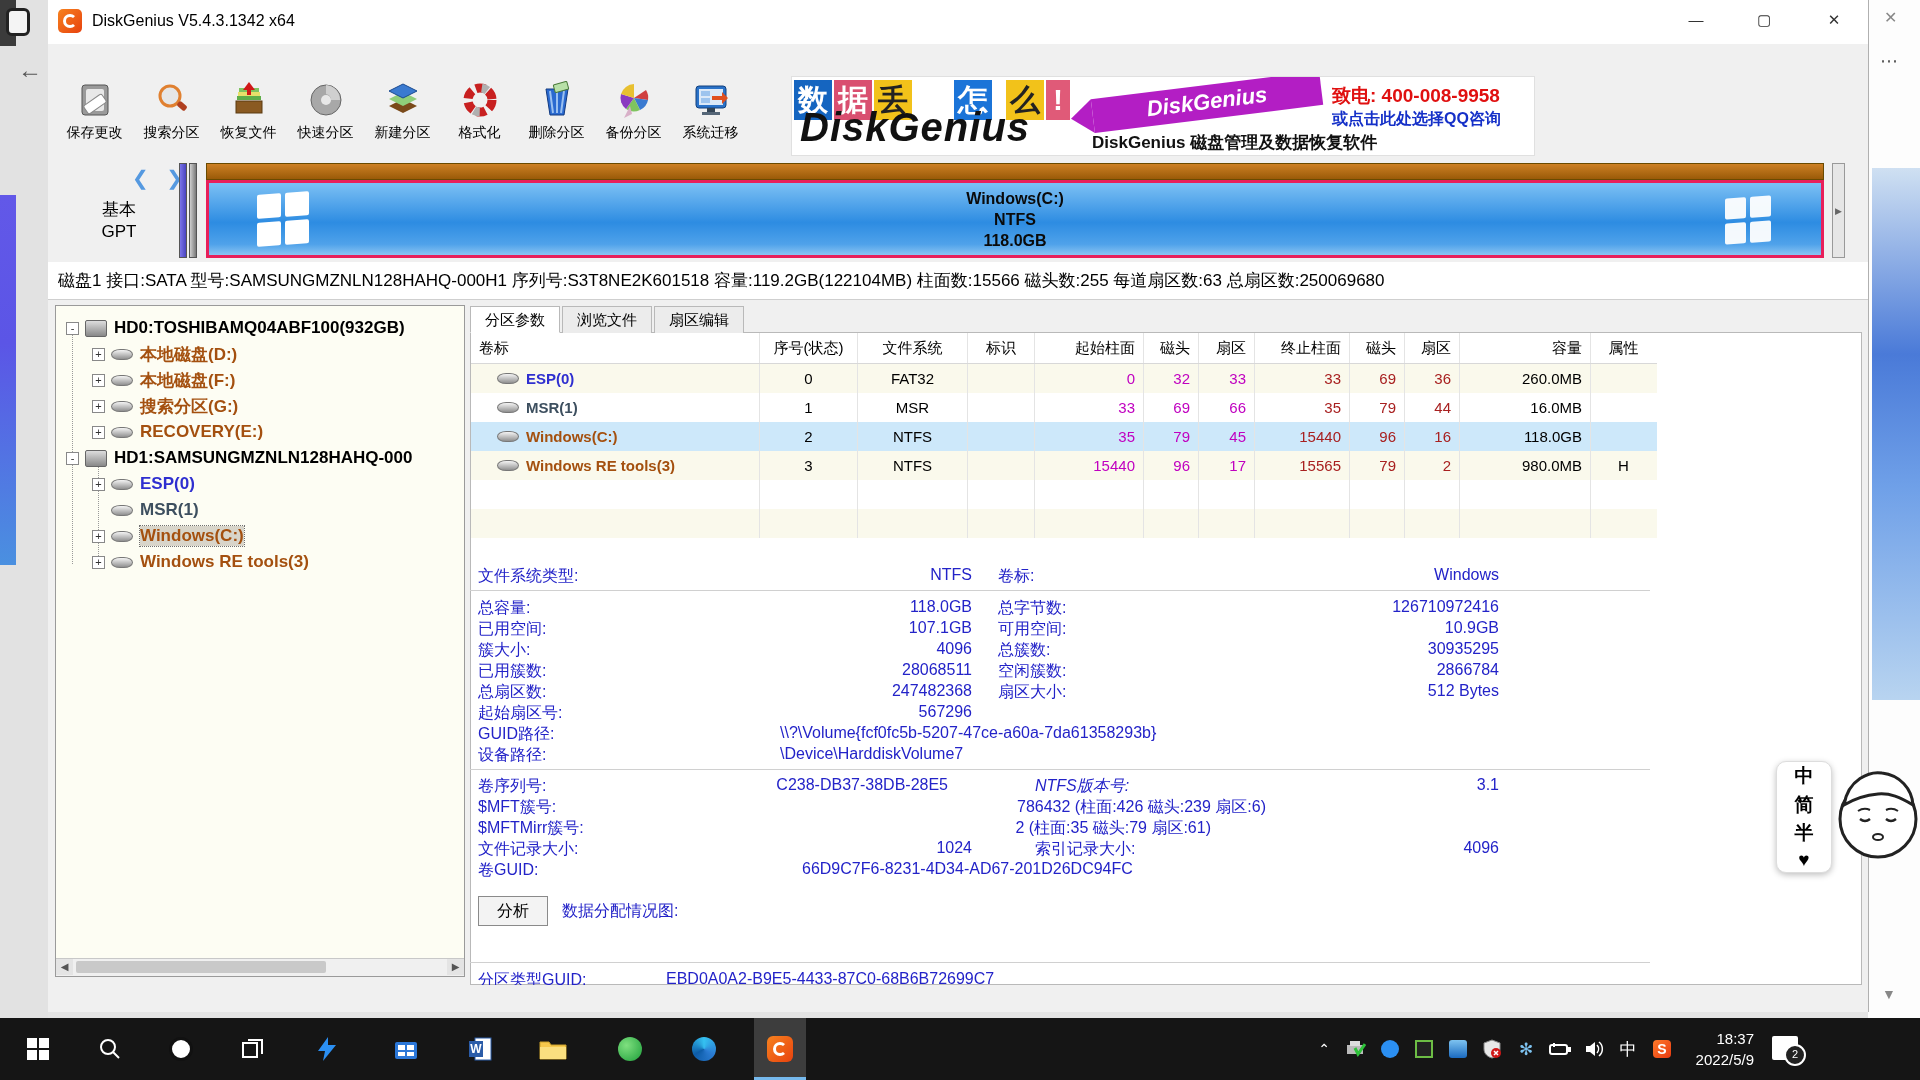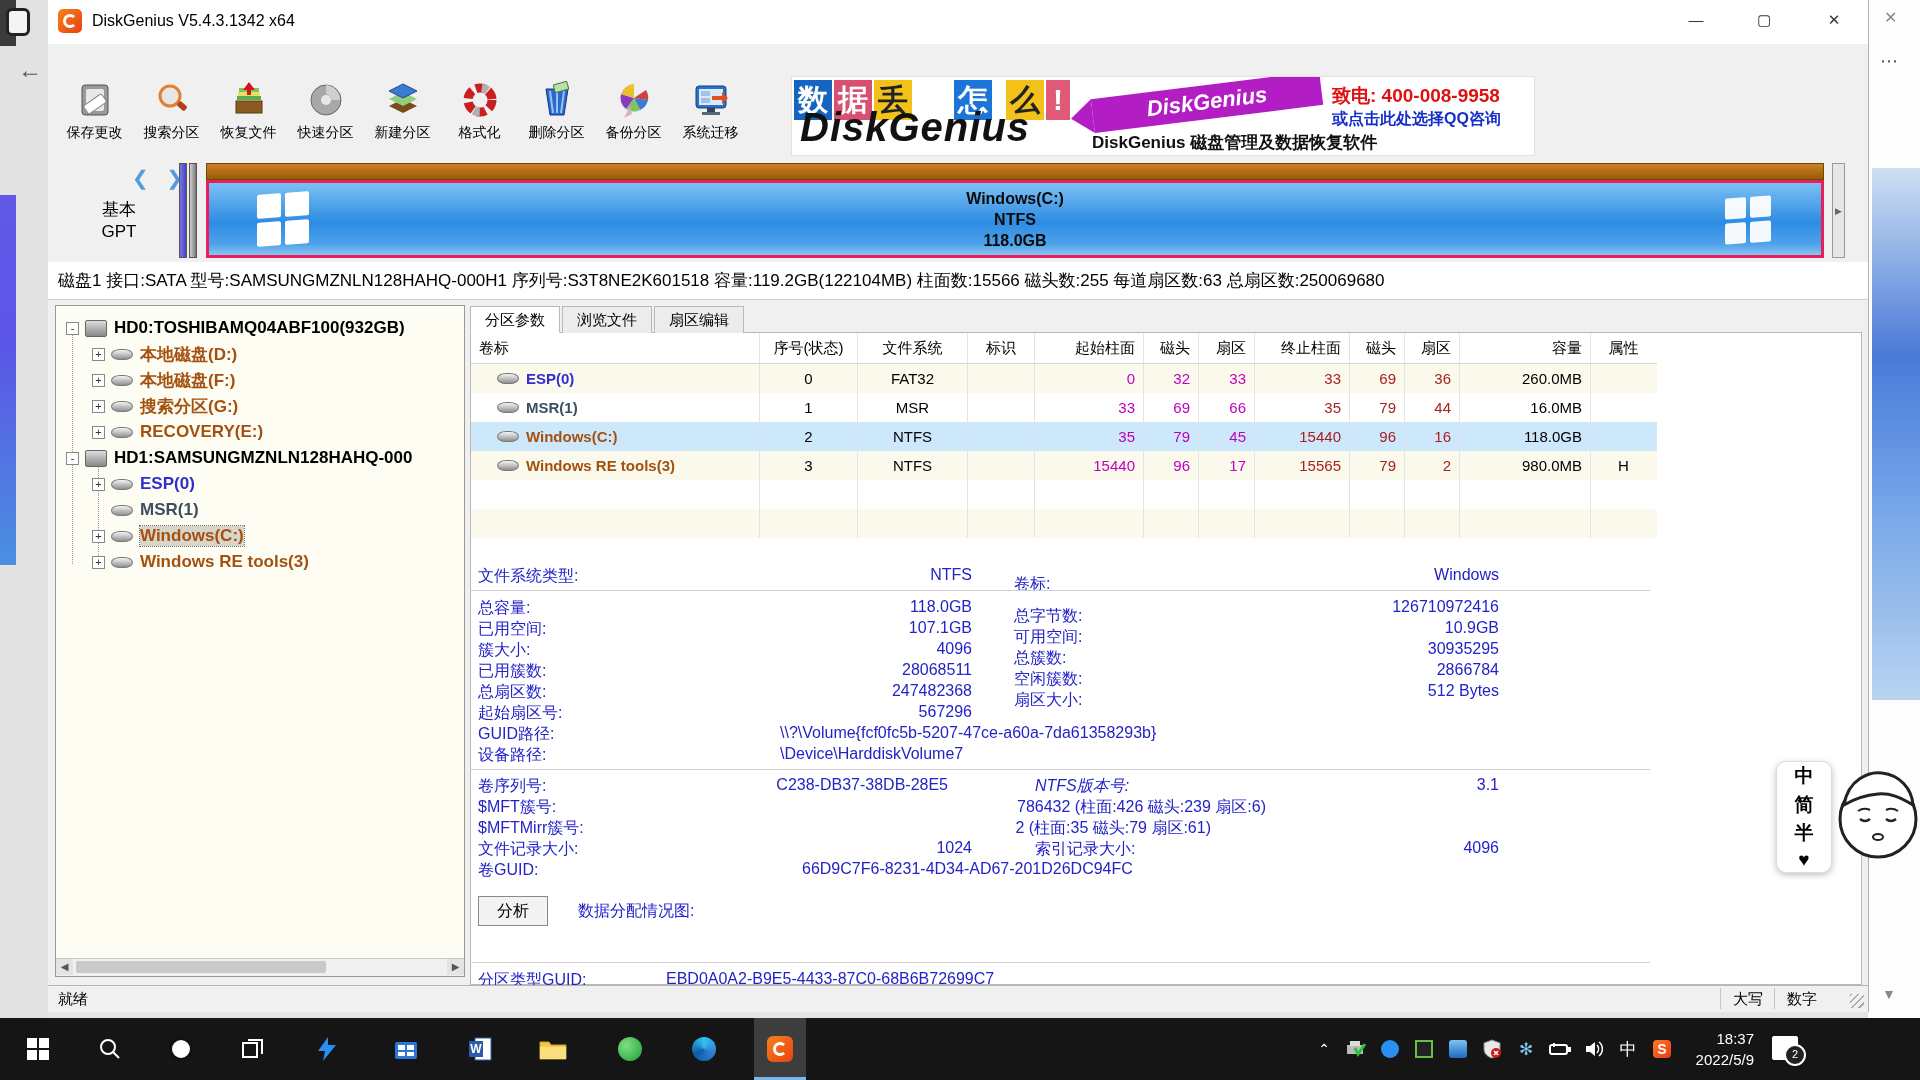--- a/index.html
+++ b/index.html
@@ -120,27 +120,27 @@
   .hrow .cw0{padding-left:8px;justify-content:flex-start;}
   .hrow .cw4,.hrow .cw7,.hrow .cw10{justify-content:flex-end;}
   .r-cream{background:#faf9ec;} .r-white{background:#fff;} .r-sel{background:#cde8fa;}
   .pname{font-weight:bold;display:flex;align-items:center;}
   .pname .tpart{margin-left:18px;}
   .v-start{color:#c000c0;} .v-end{color:#a82020;}
 
   
   #details{left:470px;top:560px;width:1391px;height:425px;overflow:hidden;font-size:16px;color:#2323c8;}
   #details .dk{position:absolute;left:8px;white-space:nowrap;}
-  #details .dk2{position:absolute;left:544px;white-space:nowrap;margin-top:8px;}
+  #details .dk2{position:absolute;left:528px;white-space:nowrap;}
   #details .dvl{position:absolute;right:889px;white-space:nowrap;}
   #details .dvr{position:absolute;right:362px;white-space:nowrap;}
   #details .sep{position:absolute;left:0;width:1180px;border-top:1px solid #d0d0d0;}
   #analyze-btn{position:absolute;left:8px;top:336px;width:68px;height:28px;background:#f3f3f3;
     border:1px solid #8a8a8a;font-size:16px;color:#000;text-align:center;line-height:27px;}
-  #alloc-lbl{position:absolute;left:108px;top:341px;}
+  #alloc-lbl{position:absolute;left:92px;top:341px;}
 
   
   #statusbar{left:48px;top:985px;width:1820px;height:27px;background:#f0f0f0;border-top:1px solid #b5b5b5;
     font-size:15px;box-sizing:border-box;}
   #statusbar .ready{position:absolute;left:10px;top:4px;}
   .scell{position:absolute;top:2px;height:21px;line-height:21px;text-align:center;border-left:1px solid #c4c4c4;}
   #grip{position:absolute;right:4px;top:8px;width:14px;height:14px;
     background:repeating-linear-gradient(135deg,#aaa 0 2px,transparent 2px 5px);}
 
   
@@ -579,26 +579,20 @@
     <div style="position:absolute;left:332px;top:300px;">66D9C7F6-8231-4D34-AD67-201D26DC94FC</div>
 
     <div id="analyze-btn">分析</div>
     <div id="alloc-lbl">数据分配情况图:</div>
 
     <div class="sep" style="top:402px;"></div>
     <div class="dk" style="top:410px;">分区类型GUID:</div>
     <div style="position:absolute;left:196px;top:410px;">EBD0A0A2-B9E5-4433-87C0-68B6B72699C7</div>
   </div>
 
-  <div class="abs" id="statusbar">
-    <span class="ready">就绪</span>
-    <span class="scell" style="left:1672px;width:54px;">大写</span>
-    <span class="scell" style="left:1726px;width:54px;">数字</span>
-    <span id="grip"></span>
-  </div>
 
   <div class="abs" id="taskbar">
     <div class="tkbtn" style="left:12px;">
       <span class="winflag">
           <span></span>
           <span></span>
           <span></span>
           <span></span>
         </span>
     </div>

